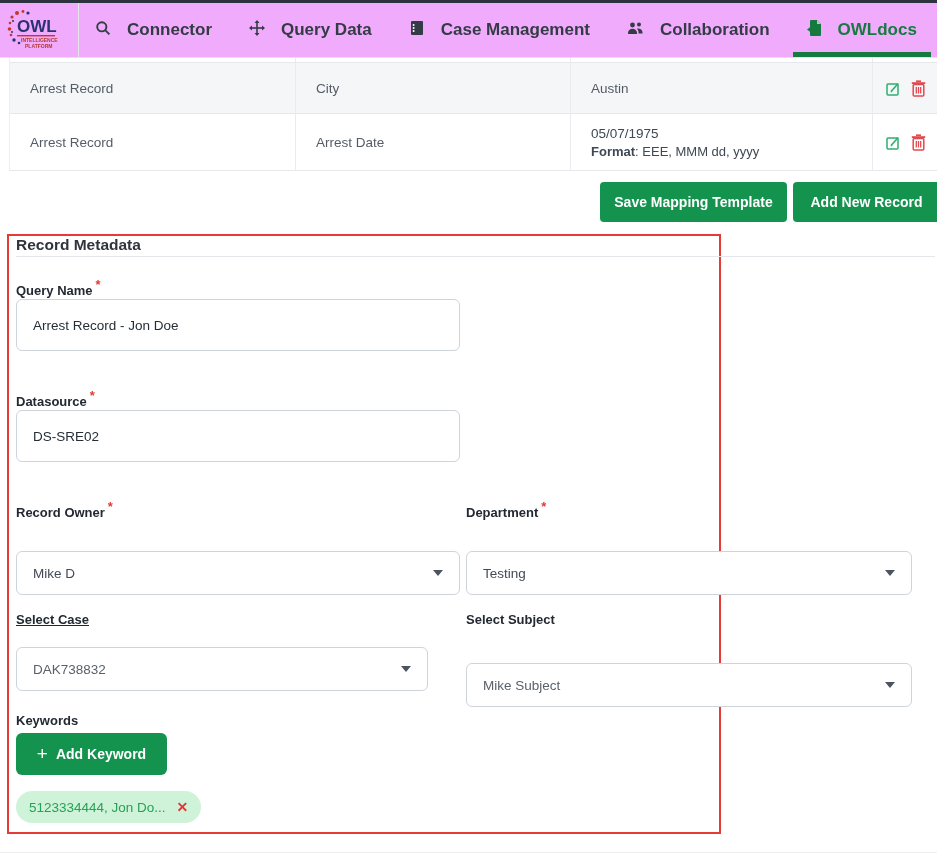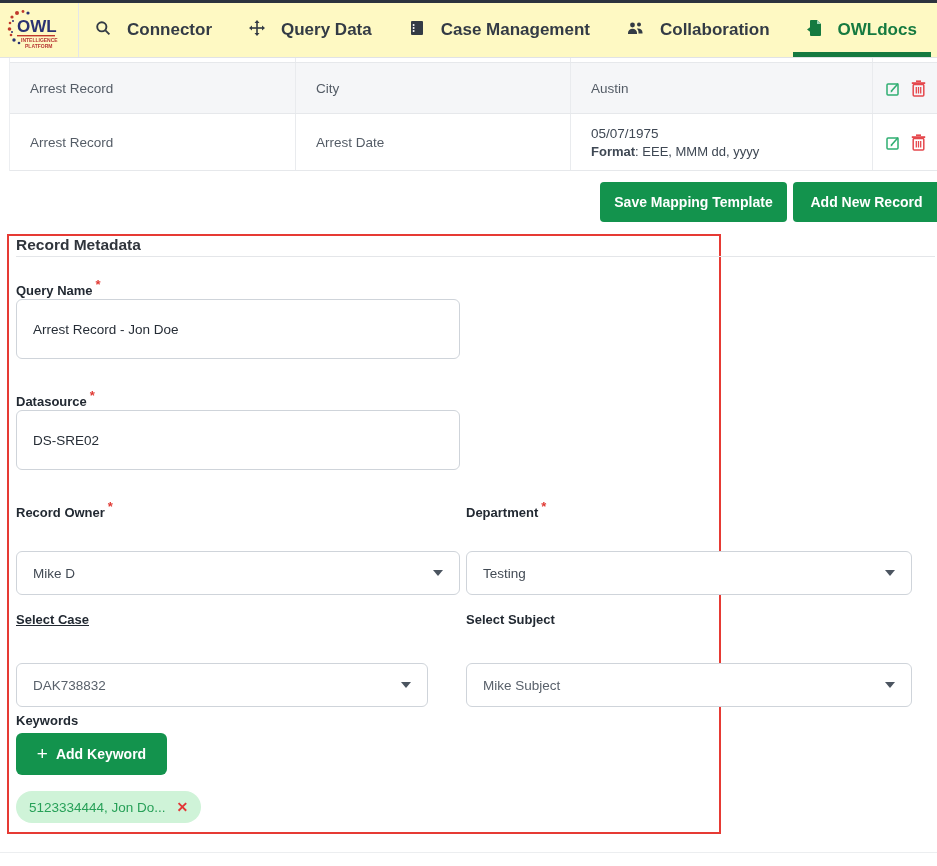--- a/index.html
+++ b/index.html
@@ -4,21 +4,21 @@
 <style>
   * { margin:0; padding:0; box-sizing:border-box; }
   body { background:#ffffff; }
   #canvas {
     position:relative; width:937px; height:866px; background:#ffffff;
     font-family:"Liberation Sans", sans-serif; overflow:hidden;
   }
   
   .topstrip { position:absolute; left:0; top:0; width:937px; height:3px; background:#2c333e; }
   .nav {
-    position:absolute; left:0; top:3px; width:937px; height:55px; background:#fef9c3;
+    position:absolute; left:0; top:3px; width:937px; height:55px; background:#f0abfc;
     border-bottom:1px solid #e1e3e6; display:flex; align-items:stretch;
   }
   .logo-wrap { display:flex; align-items:center; padding:0 12px 0 6px; border-right:1px solid #e4e6e9; }
   .nav-items { display:flex; align-items:stretch; margin-left:14px; gap:33px; }
   .nav-item {
     position:relative; display:flex; align-items:center; gap:16px; cursor:pointer;
     font-size:17px; font-weight:700; color:#333b45; padding:0 2px;
   }
   .nav-item svg { flex:0 0 auto; }
   .nav-item.active { color:#157a40; }
@@ -53,21 +53,21 @@
   
   .red-box {
     position:absolute; left:7px; top:234px; width:714px; height:600px;
     border:2px solid #e63a34; pointer-events:none;
   }
   .section-heading { position:absolute; left:16px; top:236px; font-size:15.5px; font-weight:700; color:#30353c; }
   .section-rule { position:absolute; left:16px; top:256px; width:919px; height:1px; background:#e4e6e9; }
   .field-label { position:absolute; font-size:13px; font-weight:700; color:#222932; }
   .field-label sup { color:#e03a34; font-size:13px; margin-left:3px; top:-1px; position:relative; }
   .text-input {
-    position:absolute; height:60px; border:1px solid #cfd4da; border-radius:6px;
+    position:absolute; height:52px; border:1px solid #cfd4da; border-radius:6px;
     background:#fff; padding:0 16px; font-family:"Liberation Sans", sans-serif;
     font-size:13.5px; color:#262d36; outline:none;
   }
   .select-box {
     position:absolute; height:44px; border:1px solid #cfd4da; border-radius:6px;
     background:#fff; padding:0 16px; display:flex; align-items:center;
     justify-content:space-between; font-size:13.5px; color:#434b55; cursor:pointer;margin-top:29px;
   }
   .kw-btn {
     position:absolute; left:16px; top:733px; width:151px; height:42px;
@@ -256,21 +256,21 @@
 
   <div class="field-label" style="left:466px; top:500px;"><span>Department</span><sup>*</sup></div>
   <div class="select-box" style="left:466px; top:522px; width:446px;">
     <span>Testing</span>
     <svg width="10" height="6" viewBox="0 0 10 6">
         <polygon points="0,0 10,0 5,6" fill="#4b5560"></polygon>
       </svg>
   </div>
 
   <div class="field-label" style="left:16px; top:612px;text-decoration:underline;"><span>Select Case</span></div>
-  <div class="select-box" style="left:16px; top:634px; width:412px; color:#59616b;">
+  <div class="select-box" style="left:16px; top:618px; width:412px; color:#59616b;">
     <span>DAK738832</span>
     <svg width="10" height="6" viewBox="0 0 10 6">
         <polygon points="0,0 10,0 5,6" fill="#4b5560"></polygon>
       </svg>
   </div>
 
   <div class="field-label" style="left:466px; top:612px;"><span>Select Subject</span></div>
   <div class="select-box" style="left:466px; top:634px; width:446px; color:#59616b;">
     <span>Mike Subject</span>
     <svg width="10" height="6" viewBox="0 0 10 6">

